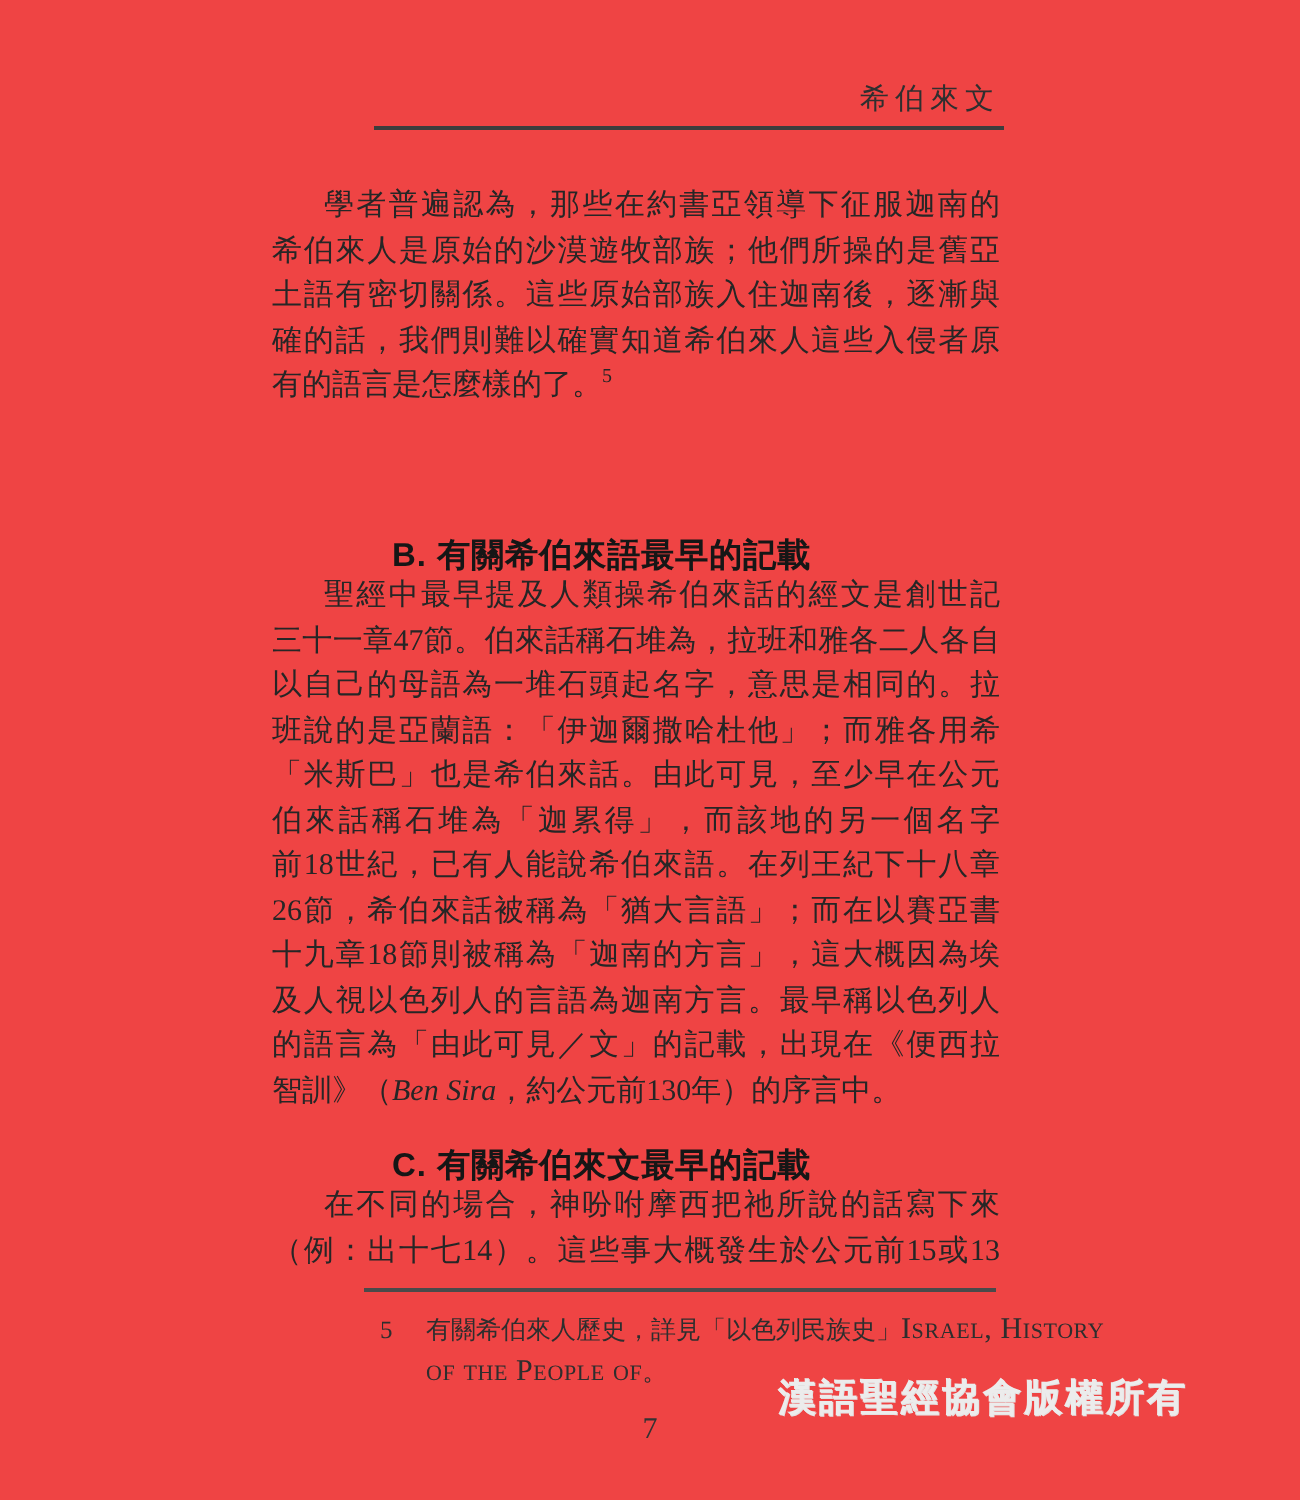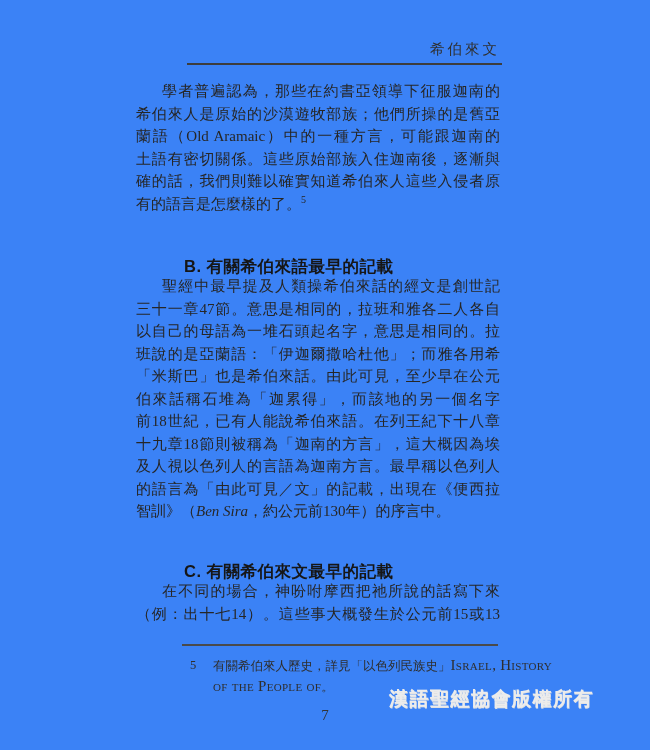--- a/index.html
+++ b/index.html
@@ -1,19 +1,19 @@
 <!DOCTYPE html>
 <html><head>
 <meta charset="utf-8">
 <style>
   html,body{margin:0;padding:0;background:#ffffff;}
   .page{
     position:relative;
     width:650px;height:750px;
-    background:#3b82f6;
+    background:#ef4444;
     font-family:"Liberation Serif","DejaVu Serif",serif;
     color:#262626;
     overflow:hidden;
   }
   .running-header{
     position:absolute;top:40px;left:136px;width:364px;
     text-align:right;
     font-size:14.5px;letter-spacing:3px;color:#2f2f2f;
   }
   .header-rule{
@@ -21,27 +21,27 @@
     background:#3d3d3d;
   }
   .para{
     position:absolute;left:136px;width:364px;
     font-size:15px;color:#262626;
   }
   .tline{
     height:22.5px;line-height:22.5px;
     text-align:justify;text-align-last:justify;
   }
-  .para.indent .tline:first-child{text-indent:26px;}
+  .para.indent .tline:first-child{text-indent:26px;margin-top:12px;}
   .para.ragged .tline:last-child{text-align-last:left;}
   .p1{top:80px;}
   .p2{top:275px;}
   .p3{top:580px;}
   .sec-heading{
-    position:absolute;left:180px;margin:4px;
+    position:absolute;left:180px;margin:16px;
     font-family:"Liberation Sans","DejaVu Sans",sans-serif;
     font-size:16.5px;font-weight:700;color:#161616;
     letter-spacing:.5px;line-height:20px;
   }
   .sec-b{top:252px;}
   .sec-c{top:557px;}
   sup{font-size:10px;line-height:0;vertical-align:super;}
   .fn-rule{
     position:absolute;top:644px;left:182px;width:316px;height:1.5px;
     background:#4a4a4a;
@@ -75,36 +75,36 @@
 
 <div class="page">
 
   <div class="running-header">希伯來文</div>
 
   <div class="header-rule"></div>
 
   <div class="para p1 indent ragged">
       <div class="tline">學者普遍認為，那些在約書亞領導下征服迦南的</div>
       <div class="tline">希伯來人是原始的沙漠遊牧部族；他們所操的是舊亞</div>
-      <div class="tline">蘭語（Old Aramaic）中的一種方言，可能跟迦南的</div>
       <div class="tline">土語有密切關係。這些原始部族入住迦南後，逐漸與</div>
       <div class="tline">確的話，我們則難以確實知道希伯來人這些入侵者原</div>
       <div class="tline">有的語言是怎麼樣的了。<sup>5</sup></div>
     </div>
 
   <h2 class="sec-heading sec-b">B. 有關希伯來語最早的記載</h2>
 
   <div class="para p2 indent ragged">
       <div class="tline">聖經中最早提及人類操希伯來話的經文是創世記</div>
-      <div class="tline">三十一章47節。意思是相同的，拉班和雅各二人各自</div>
+      <div class="tline">三十一章47節。伯來話稱石堆為，拉班和雅各二人各自</div>
       <div class="tline">以自己的母語為一堆石頭起名字，意思是相同的。拉</div>
       <div class="tline">班說的是亞蘭語：「伊迦爾撒哈杜他」；而雅各用希</div>
       <div class="tline">「米斯巴」也是希伯來話。由此可見，至少早在公元</div>
       <div class="tline">伯來話稱石堆為「迦累得」，而該地的另一個名字</div>
       <div class="tline">前18世紀，已有人能說希伯來語。在列王紀下十八章</div>
+      <div class="tline">26節，希伯來話被稱為「猶大言語」；而在以賽亞書</div>
       <div class="tline">十九章18節則被稱為「迦南的方言」，這大概因為埃</div>
       <div class="tline">及人視以色列人的言語為迦南方言。最早稱以色列人</div>
       <div class="tline">的語言為「由此可見／文」的記載，出現在《便西拉</div>
       <div class="tline">智訓》（<i>Ben Sira</i>，約公元前130年）的序言中。</div>
     </div>
 
   <h2 class="sec-heading sec-c">C. 有關希伯來文最早的記載</h2>
 
   <div class="para p3 indent">
       <div class="tline">在不同的場合，神吩咐摩西把祂所說的話寫下來</div>

